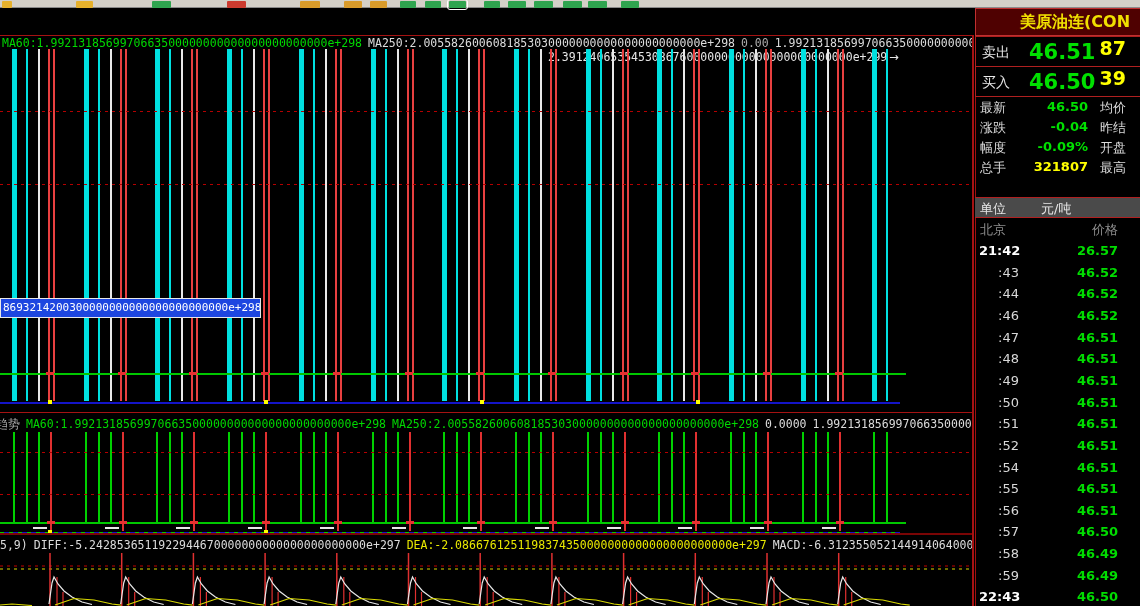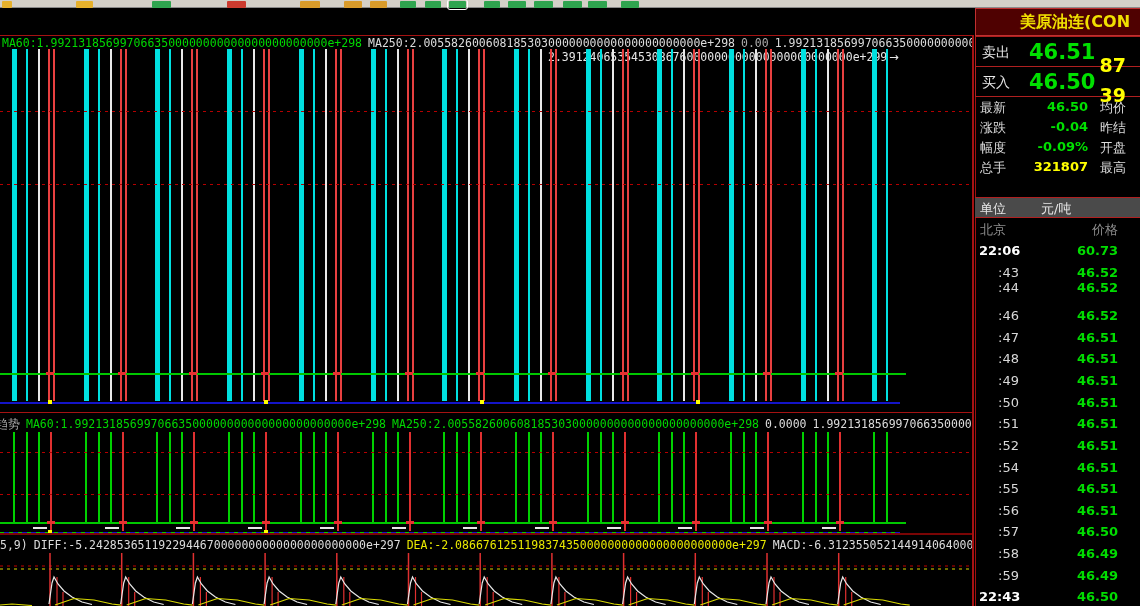--- a/index.html
+++ b/index.html
@@ -45,21 +45,21 @@
   #selection{position:absolute;left:0;top:262px;width:261px;height:20px;background:#1d46e0;border:1px solid #e8e8e8;color:#ffffff;font-family:"DejaVu Sans Mono",monospace;font-size:11px;line-height:17px;padding-left:2px;white-space:nowrap;overflow:hidden}
 
   
   #rp-border{position:absolute;left:975px;top:8px;width:1px;height:598px;background:#a01010}
   #rp-title{position:absolute;left:975px;top:8px;width:166px;height:28px;background:#4f0101;border:1px solid #c03030;color:#f0e000;font-size:16px;font-weight:bold;line-height:26px;padding-left:44px;white-space:nowrap;overflow:hidden}
   #rp-quote{position:absolute;left:975px;top:36px;width:166px;height:61px;border:1px solid #b02020}
   .qrow{position:relative;height:29px}
   .qrow.first{border-bottom:1px solid #b02020;height:30px}
   .qlabel{position:absolute;left:6px;top:7px;font-size:14px;color:#e8e8e8}
   .qprice{position:absolute;left:53px;top:3px;font-size:21px;font-weight:bold;color:#00e000}
-  .qsize{position:absolute;right:14px;top:17px;font-size:19px;font-weight:bold;color:#ffff00}
+  .qsize{position:absolute;right:14px;top:0;font-size:19px;font-weight:bold;color:#ffff00}
   #rp-stats{position:absolute;left:975px;top:97px;width:165px;height:100px}
   .srow{position:absolute;left:0;width:165px;height:20px}
   .slabel{position:absolute;left:5px;top:2px;font-size:13px;color:#dcdcdc}
   .svalue{position:absolute;right:52px;top:2px;font-size:13px;font-weight:bold}
   .svalue.green{color:#00e000}.svalue.yellow{color:#ffff00}
   .slabel2{position:absolute;left:125px;top:2px;font-size:13px;color:#dcdcdc;white-space:nowrap}
   #rp-unit{position:absolute;left:975px;top:197px;width:165px;height:21px;background:#4a4a4a;border-top:1px solid #b02020;border-bottom:1px solid #b02020}
   #rp-unit .ulabel{position:absolute;left:5px;top:2px;font-size:13px;color:#e8e8e8}
   #rp-unit .uvalue{position:absolute;left:66px;top:2px;font-size:13px;color:#e8e8e8}
   #rp-tickhead{position:absolute;left:975px;top:218px;width:165px;height:22px}
@@ -168,20 +168,21 @@
         <div class="redtick" style="left: 619.6px; top: 336px; width: 8px;"></div>
         <div class="redtick" style="left: 691.3px; top: 336px; width: 8px;"></div>
         <div class="redtick" style="left: 763px; top: 336px; width: 8px;"></div>
         <div class="redtick" style="left: 834.7px; top: 336px; width: 8px;"></div>
         <div class="solidline" style="top: 366px; width: 900px; height: 2px; background: rgb(20, 20, 200);"></div>
         <div class="dot" style="left: 48px; top: 364px;"></div>
         <div class="dot" style="left: 264px; top: 364px;"></div>
         <div class="dot" style="left: 480px; top: 364px;"></div>
         <div class="dot" style="left: 696px; top: 364px;"></div>
       </div>
+    <div id="selection">8693214200300000000000000000000000e+298</div>
   </div>
 
   <div id="mid-chart">
     <div class="textline" style="left:-4px;top:5px">
       <span class="tl-cjk">趋势</span><span class="tl-green">MA60:1.9921318569970663500000000000000000000000e+298</span><span class="tl-green">MA250:2.0055826006081853030000000000000000000000e+298</span><span class="tl-white">0.0000</span><span class="tl-white">1.99213185699706635000000000000</span>
     </div>
     <div id="midbars">
         <div class="vbar" style="left: 13px; top: 19px; width: 2px; height: 90px; background: rgb(0, 208, 0);"></div>
         <div class="vbar" style="left: 26px; top: 19px; width: 2px; height: 90px; background: rgb(0, 208, 0);"></div>
         <div class="vbar" style="left: 38px; top: 19px; width: 2px; height: 90px; background: rgb(0, 208, 0);"></div>
@@ -383,28 +384,28 @@
     <span class="uvalue">元/吨</span>
   </div>
 
   <div id="rp-tickhead">
     <span class="th1">北京</span>
     <span class="th2">价格</span>
   </div>
 
   <div id="rp-ticks">
       <div class="trow" style="top: 0px;">
-        <span class="ttime bold">22:06</span>
-        <span class="tprice">60.73</span>
+        <span class="ttime bold">21:42</span>
+        <span class="tprice">26.57</span>
       </div>
       <div class="trow" style="top: 22px;">
         <span class="ttime">:43</span>
         <span class="tprice">46.52</span>
       </div>
-      <div class="trow" style="top: 37px;">
+      <div class="trow" style="top: 43px;">
         <span class="ttime">:44</span>
         <span class="tprice">46.52</span>
       </div>
       <div class="trow" style="top: 65px;">
         <span class="ttime">:46</span>
         <span class="tprice">46.52</span>
       </div>
       <div class="trow" style="top: 87px;">
         <span class="ttime">:47</span>
         <span class="tprice">46.51</span>

